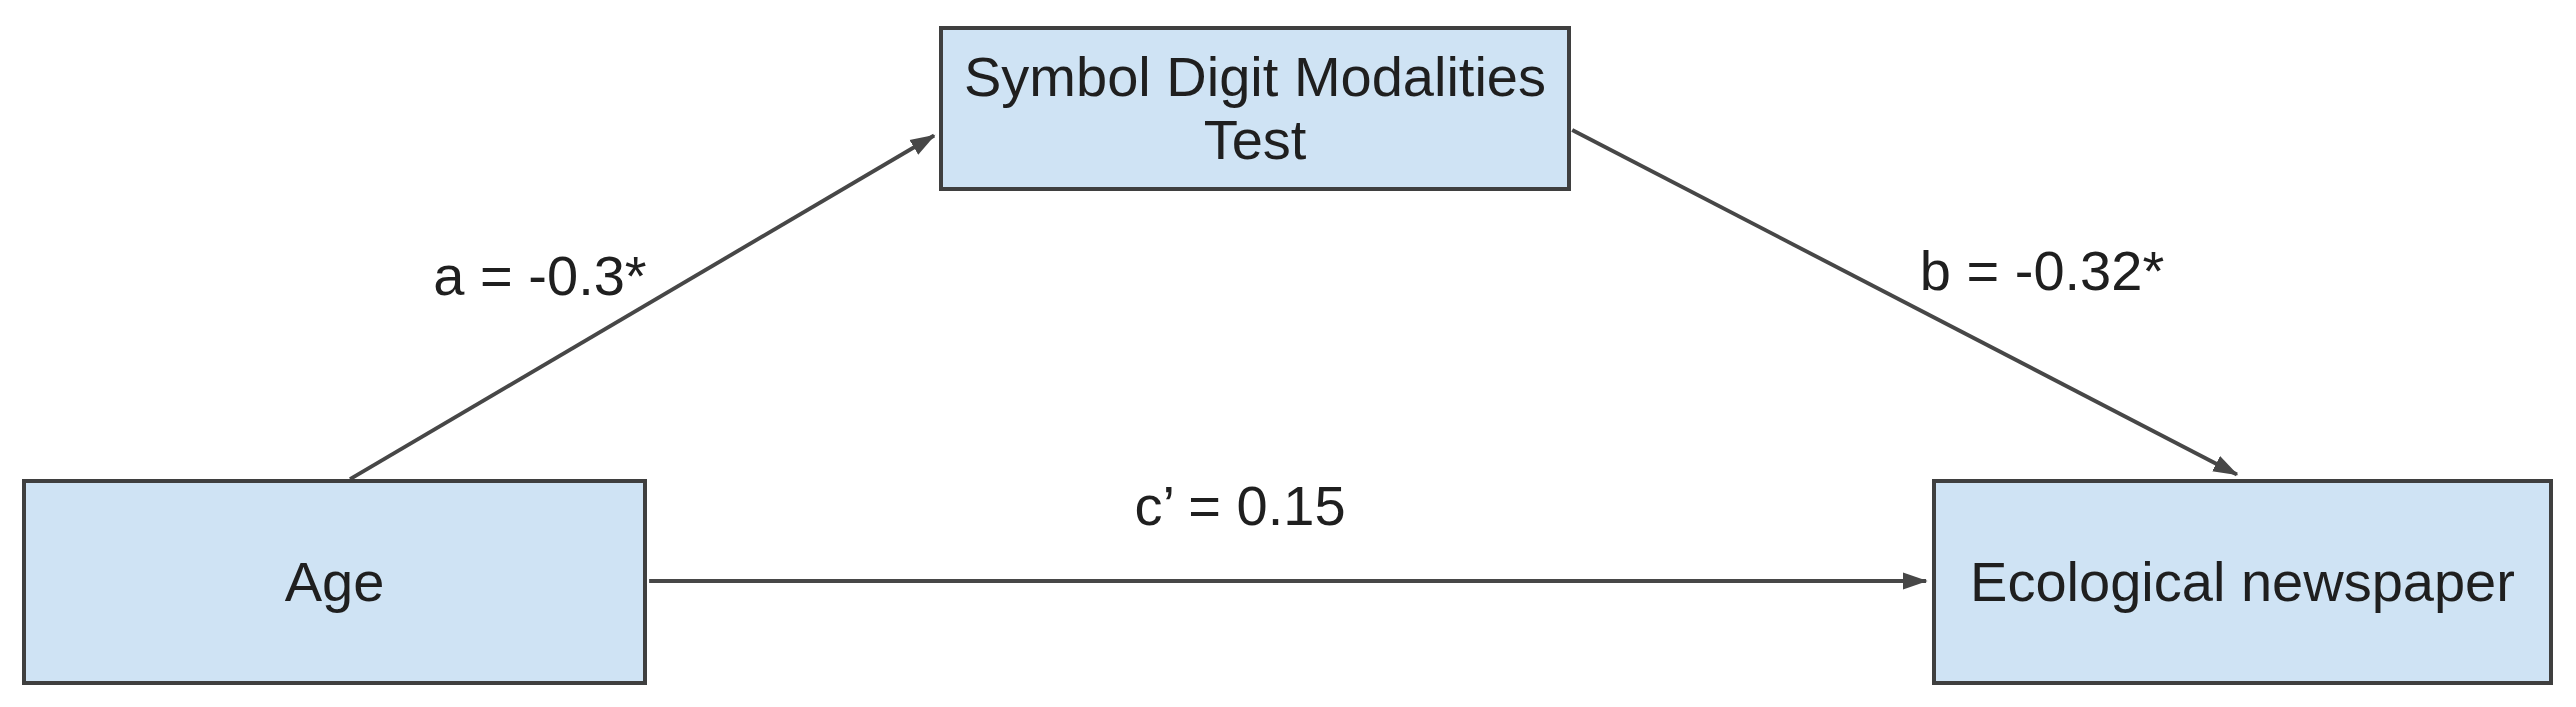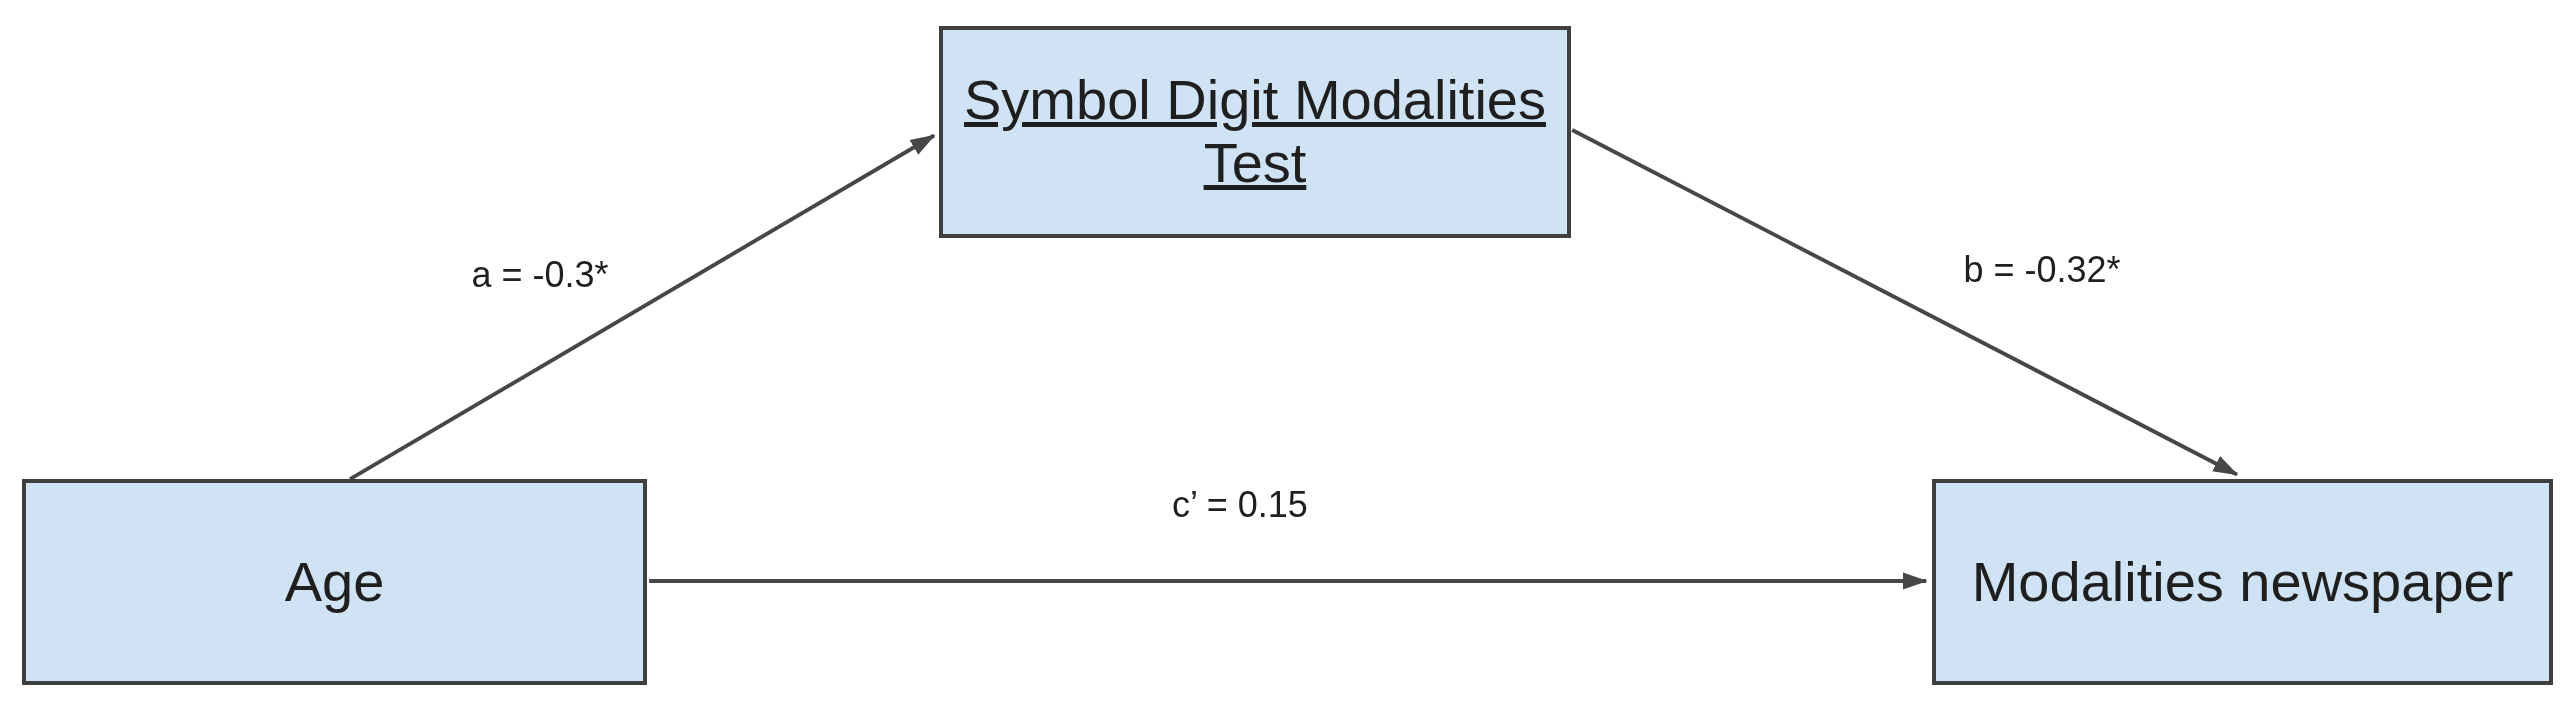--- a/index.html
+++ b/index.html
@@ -43,26 +43,26 @@
     display: flex;
     flex-direction: column;
     align-items: center;
     justify-content: center;
     text-align: center;
     font-size: 56px;
     line-height: 1.12;
     color: var(--text);
   }
   .node-age     { left: 22px;   top: 479px; width: 625px; height: 206px; }
-  .node-mediator{ left: 939px; top: 26px;  width: 632px; height: 212px; text-decoration: underline; }
+  .node-mediator{ left: 939px; top: 26px;  width: 632px; height: 165px; }
   .node-outcome { left: 1932px; top: 479px; width: 621px; height: 206px; }
   .path-label {
     position: absolute;
     transform: translate(-50%, -50%);
-    font-size: 36px;
+    font-size: 56px;
     white-space: nowrap;
     color: var(--text);
   }
   .label-a      { left: 540px;  top: 275px; }
   .label-b      { left: 2042px; top: 270px; }
   .label-cprime { left: 1240px; top: 505px; text-align: right; }
   .label-c      { left: 1272px; top: 633px; }
 </style>
 </head>
 <body>
@@ -83,21 +83,21 @@
   <div class="node node-age">
     <span>Age</span>
   </div>
 
   <div class="node node-mediator">
     <span>Symbol Digit Modalities</span>
     <span>Test</span>
   </div>
 
   <div class="node node-outcome">
-    <span>Modalities newspaper</span>
+    <span>Ecological newspaper</span>
   </div>
 
   <div class="path-label label-a">a = -0.3*</div>
   <div class="path-label label-b">b = -0.32*</div>
   <div class="path-label label-cprime">c’ = 0.15</div>
 
 </div>
 
 
 </body></html>

